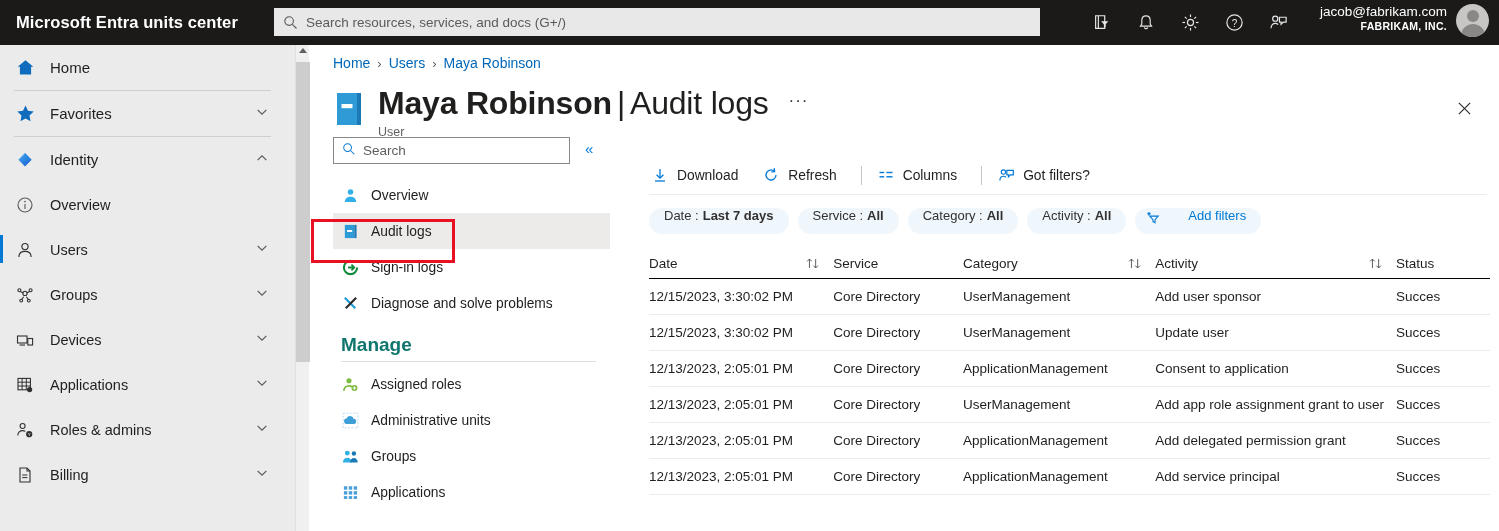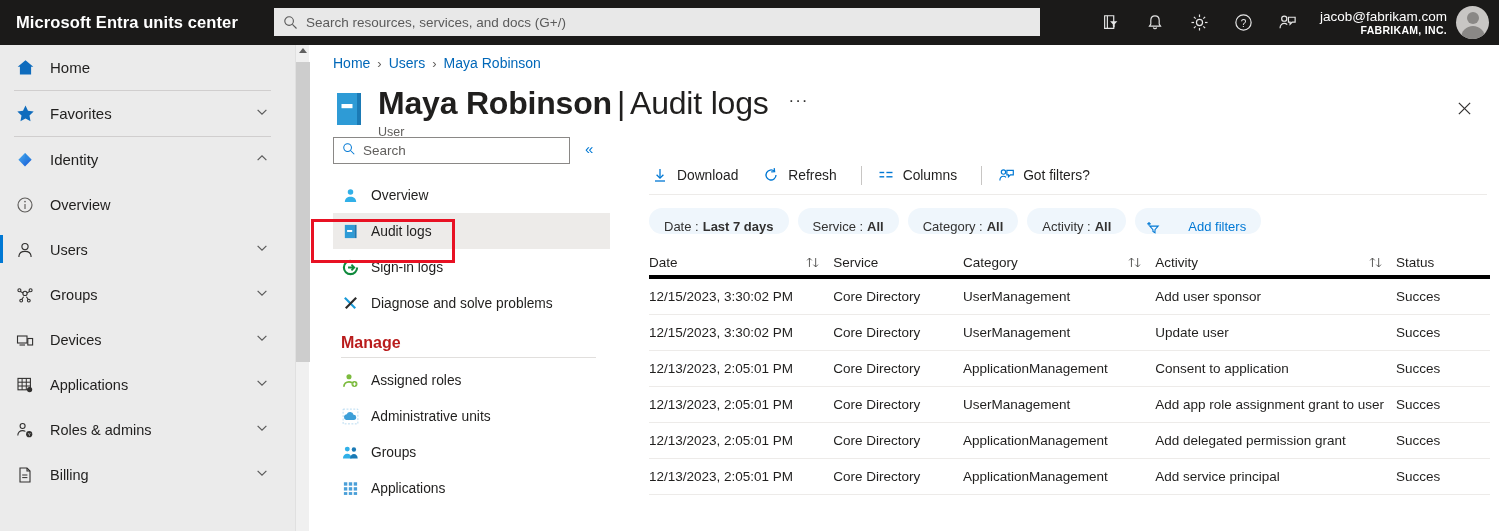--- a/index.html
+++ b/index.html
@@ -45,22 +45,22 @@
   .topicons {
     position: absolute; right: 0; top: 0; height: 45px;
     display: flex; align-items: center;
   }
   .topicon {
     width: 44px; height: 45px;
     display: flex; align-items: center; justify-content: center;
   }
   .topicon svg { display: block; }
   .useracct {
-    display: flex; align-items: center;
-    margin-left: 11px; margin-right: 10px; height: 37px;
+    display: flex; align-items: flex-start;
+    margin-left: 20px; margin-right: 10px; height: 37px;
   }
   .useracct .lines { text-align: right; line-height: 1.15; margin-right: 9px; }
   .useracct .email { color: #ffffff; font-size: 13.5px; }
   .useracct .org { color: #ffffff; font-size: 10.5px; font-weight: bold; letter-spacing: .3px; }
   .avatar {
     width: 33px; height: 33px; border-radius: 50%;
     background: #c8c6c4; overflow: hidden; position: relative;
   }
   .avatar .head {
     position: absolute; width: 12px; height: 12px; border-radius: 50%;
@@ -187,21 +187,21 @@
     height: 36px; display: flex; align-items: center;
     padding-left: 8px; position: relative; width: 277px;
   }
   .sec-item.selected { background: #edebe9; }
   .sec-item .ico {
     width: 18px; height: 18px; margin-right: 12px; flex: 0 0 auto;
     display: flex; align-items: center; justify-content: center;
   }
   .sec-item .lbl { font-size: 13.8px; color: #201f1e; }
   .sec-group-title {
-    font-size: 16px; font-weight: bold; color: #b91c1c;
+    font-size: 19px; font-weight: bold; color: #0f766e;
     padding-left: 8px; margin-top: 13px; margin-bottom: 5px;
   }
   .sec-group-rule {
     height: 1px; background: #e1dfdd; width: 255px; margin-left: 8px; margin-bottom: 4px;
   }
   .redbox {
     position: absolute; left: 311px; top: 219px;
     width: 144px; height: 44px;
     border: 3px solid #e81123; pointer-events: none; z-index: 30;
   }
@@ -225,31 +225,31 @@
   .tb-rule {
     height: 1px; background: #edebe9; width: 838px; margin-left: 9px; margin-top: 2px;
   }
 
   .filters {
     padding-left: 9px; margin-top: 13px;
     display: flex; flex-wrap: wrap; gap: 9px; width: 850px;
   }
   .pill {
     height: 26px; border-radius: 13px; background: #eff6fc;
-    display: flex; align-items: flex-end; padding: 0 15px;
+    display: flex; align-items: flex-start; padding: 0 15px;
     font-size: 13px; color: #323130; white-space: nowrap;
   }
   .pill b { font-weight: bold; margin-left: 4px; }
   .pill.addf { color: #0078d4; padding-left: 10px; gap: 21px; }
   .pill.addf .ico { width: 16px; height: 16px; margin-right: 6px; display:flex;align-items:center;justify-content:center; }
 
   
   .tbl { margin-top: 15px; padding-left: 9px; width: 850px; }
   .trow { display: flex; align-items: center; height: 36px; font-size: 13.5px; }
-  .thead { font-weight: normal; color: #201f1e; border-bottom: 4px solid #000000; height: 30px; }
+  .thead { font-weight: normal; color: #201f1e; border-bottom: 1px solid #000000; height: 30px; }
   .thead .cell { display: flex; align-items: center; }
   .tbody .trow { border-bottom: 1px solid #edebe9; color: #201f1e; }
   .c-date { width: 186px; }
   .c-service { width: 131px; }
   .c-category { width: 194px; }
   .c-activity { width: 243px; }
   .c-status { width: 95px; }
   .sortic { margin-left: auto; margin-right: 12px; opacity: .85; }
   .sortic svg { display: block; }
 </style>

